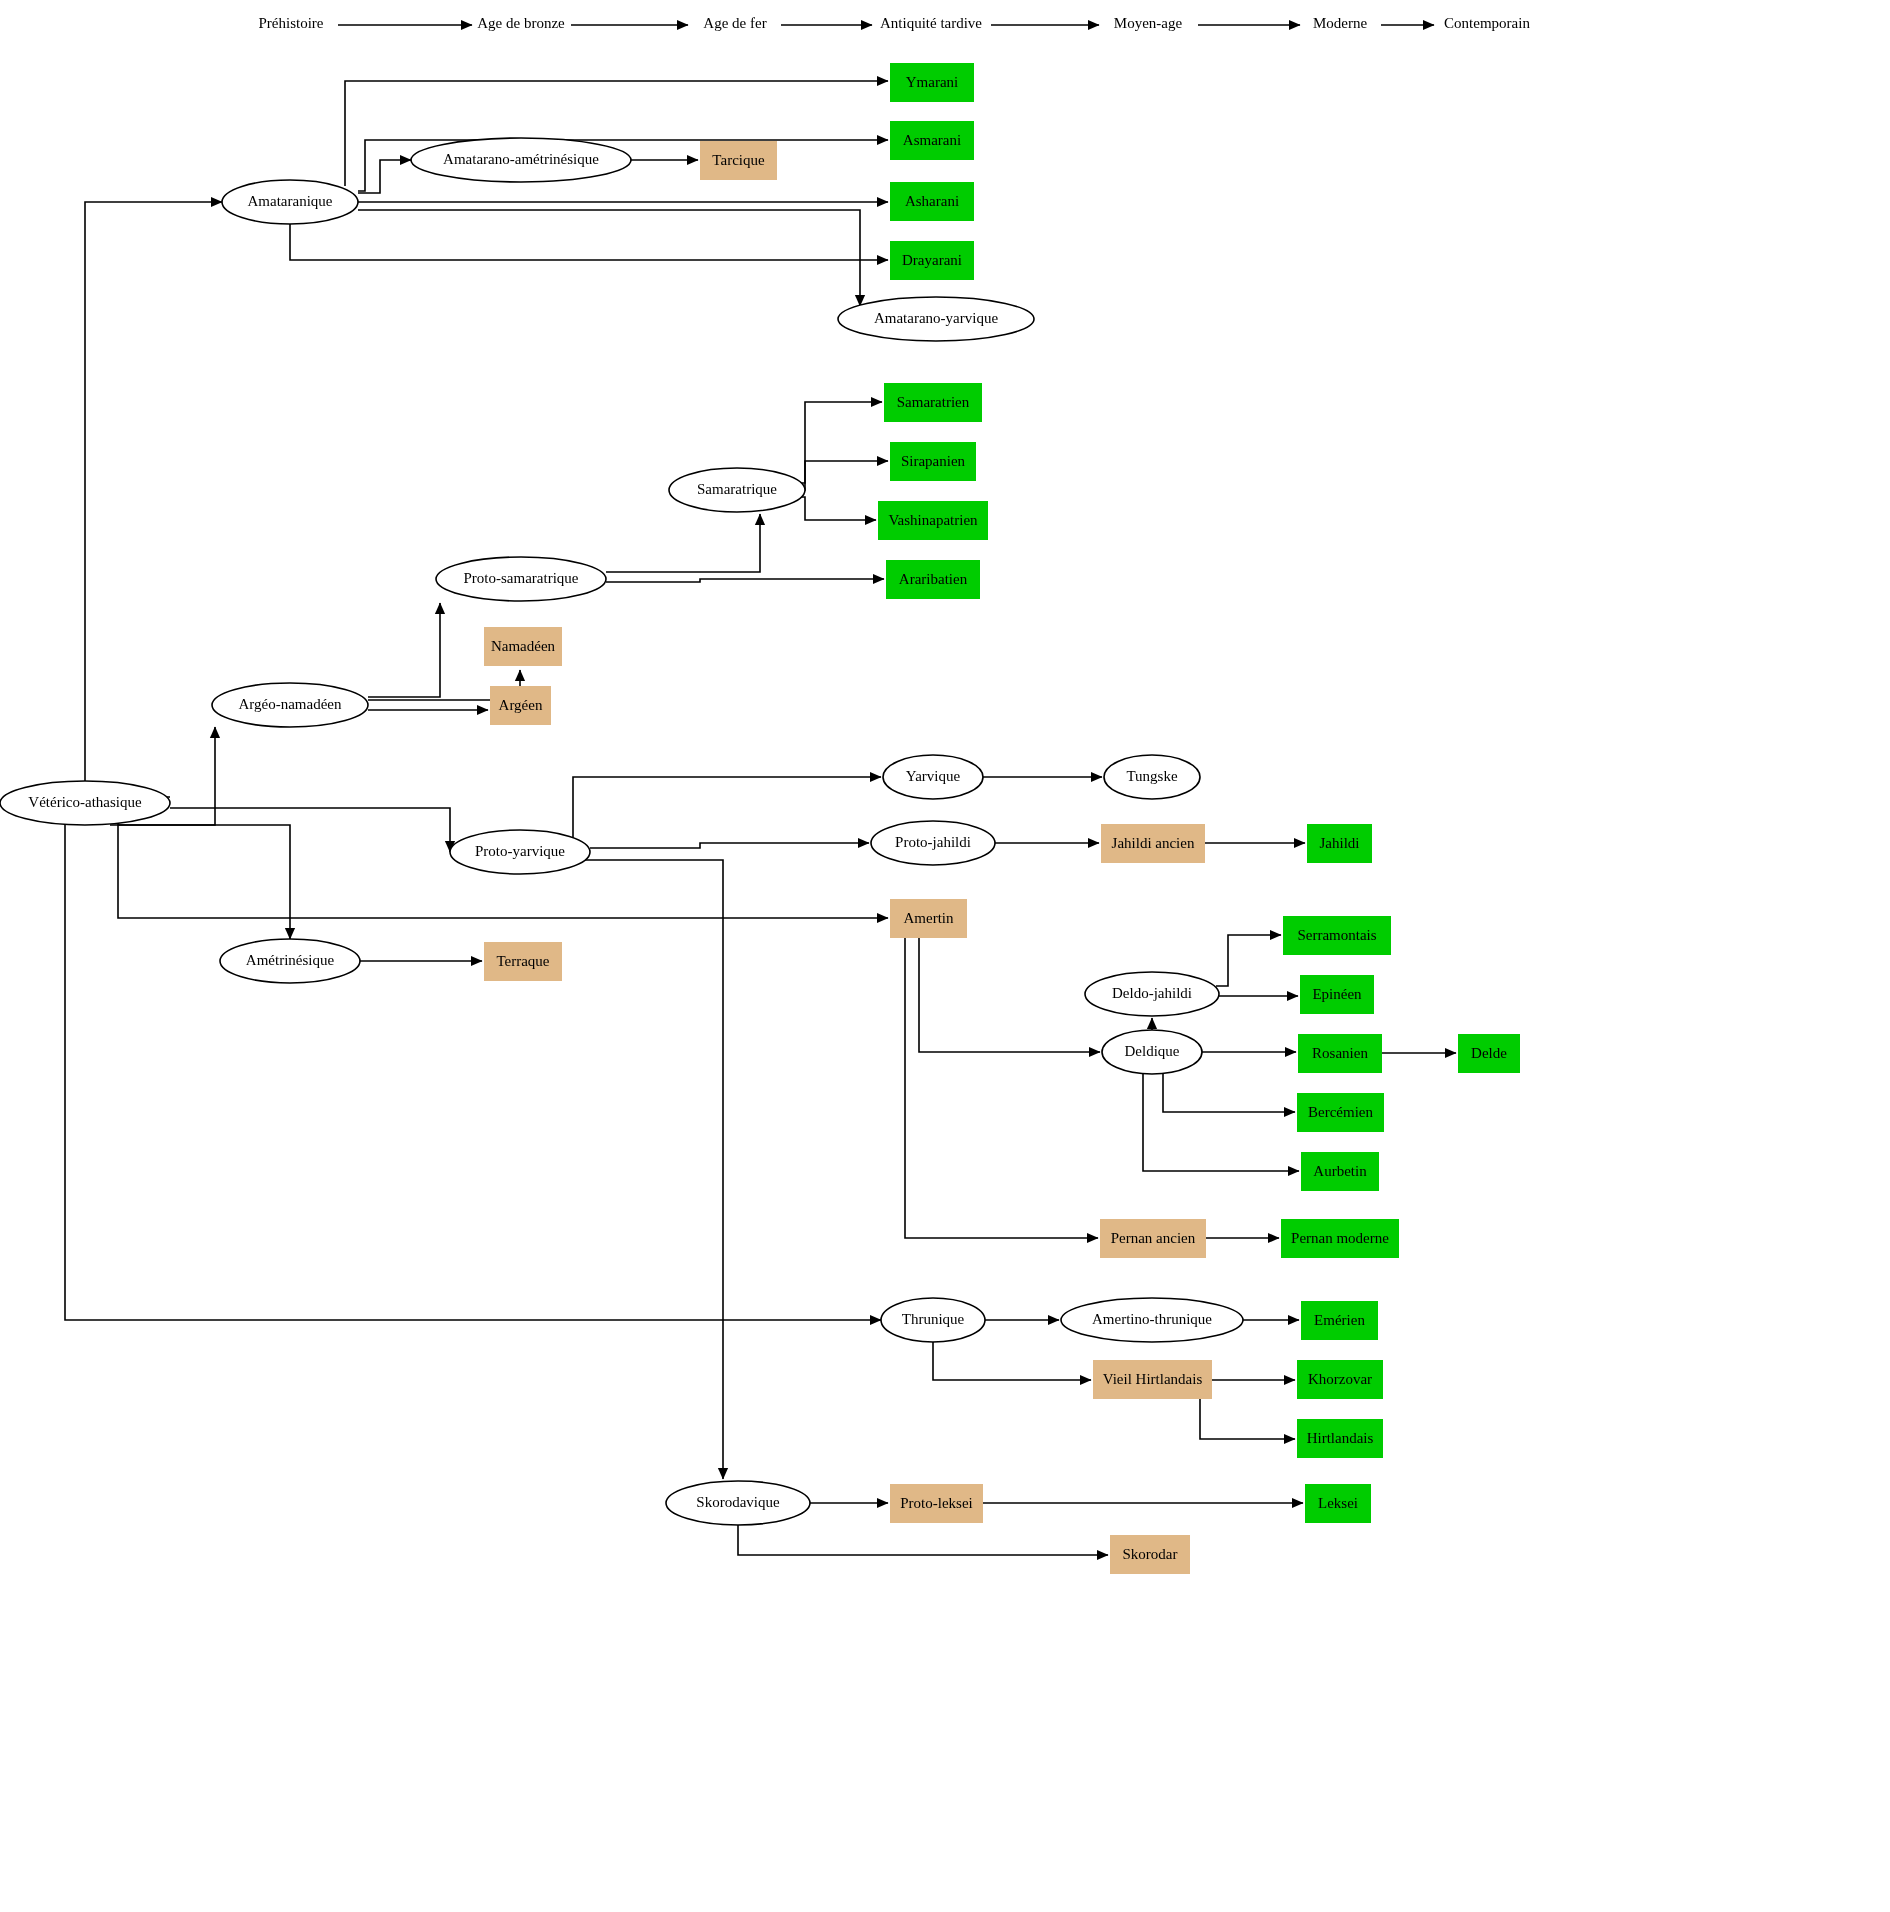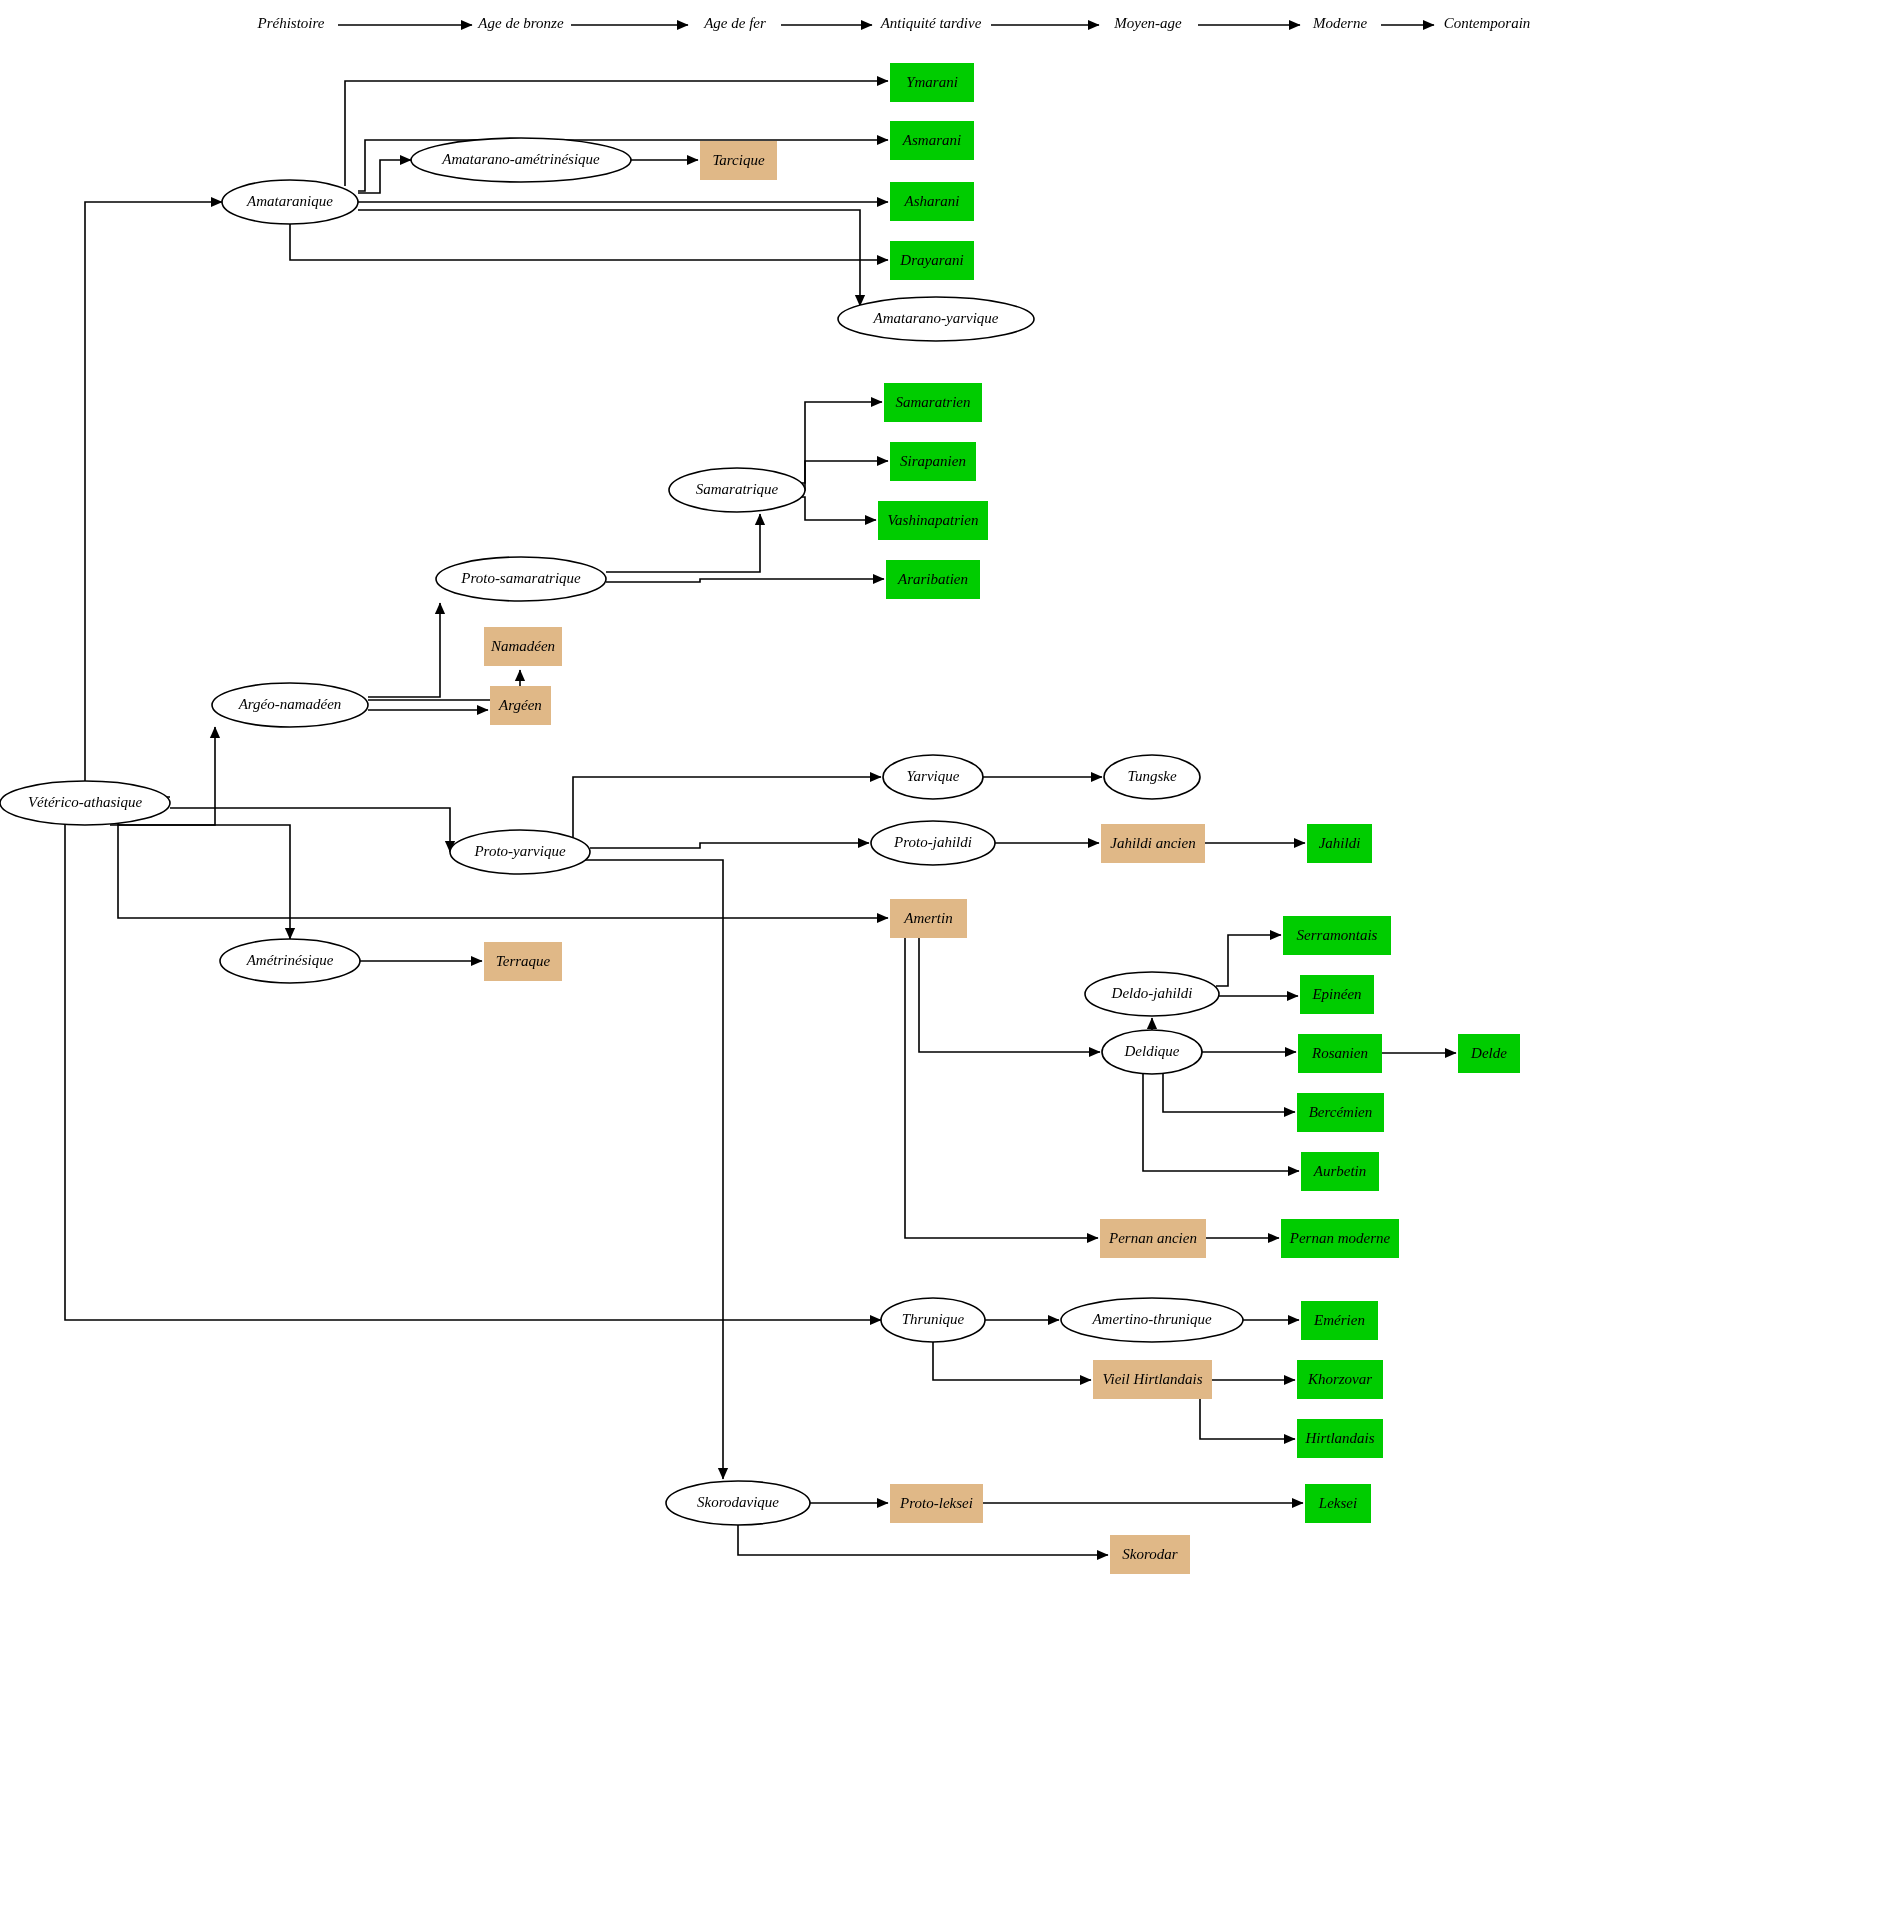--- a/index.html
+++ b/index.html
@@ -9,21 +9,20 @@
   }
   body {
     font-family: "Liberation Serif", "DejaVu Serif", serif;
   }
   #canvas {
     position: relative;
     width: 1890px;
     height: 1912px;
     background: #ffffff;
     overflow: hidden;
-    font-style: italic;
   }
   svg#graph {
     position: absolute;
     left: 0;
     top: 0;
     width: 1890px;
     height: 1912px;
   }
   .edge {
     fill: none;

